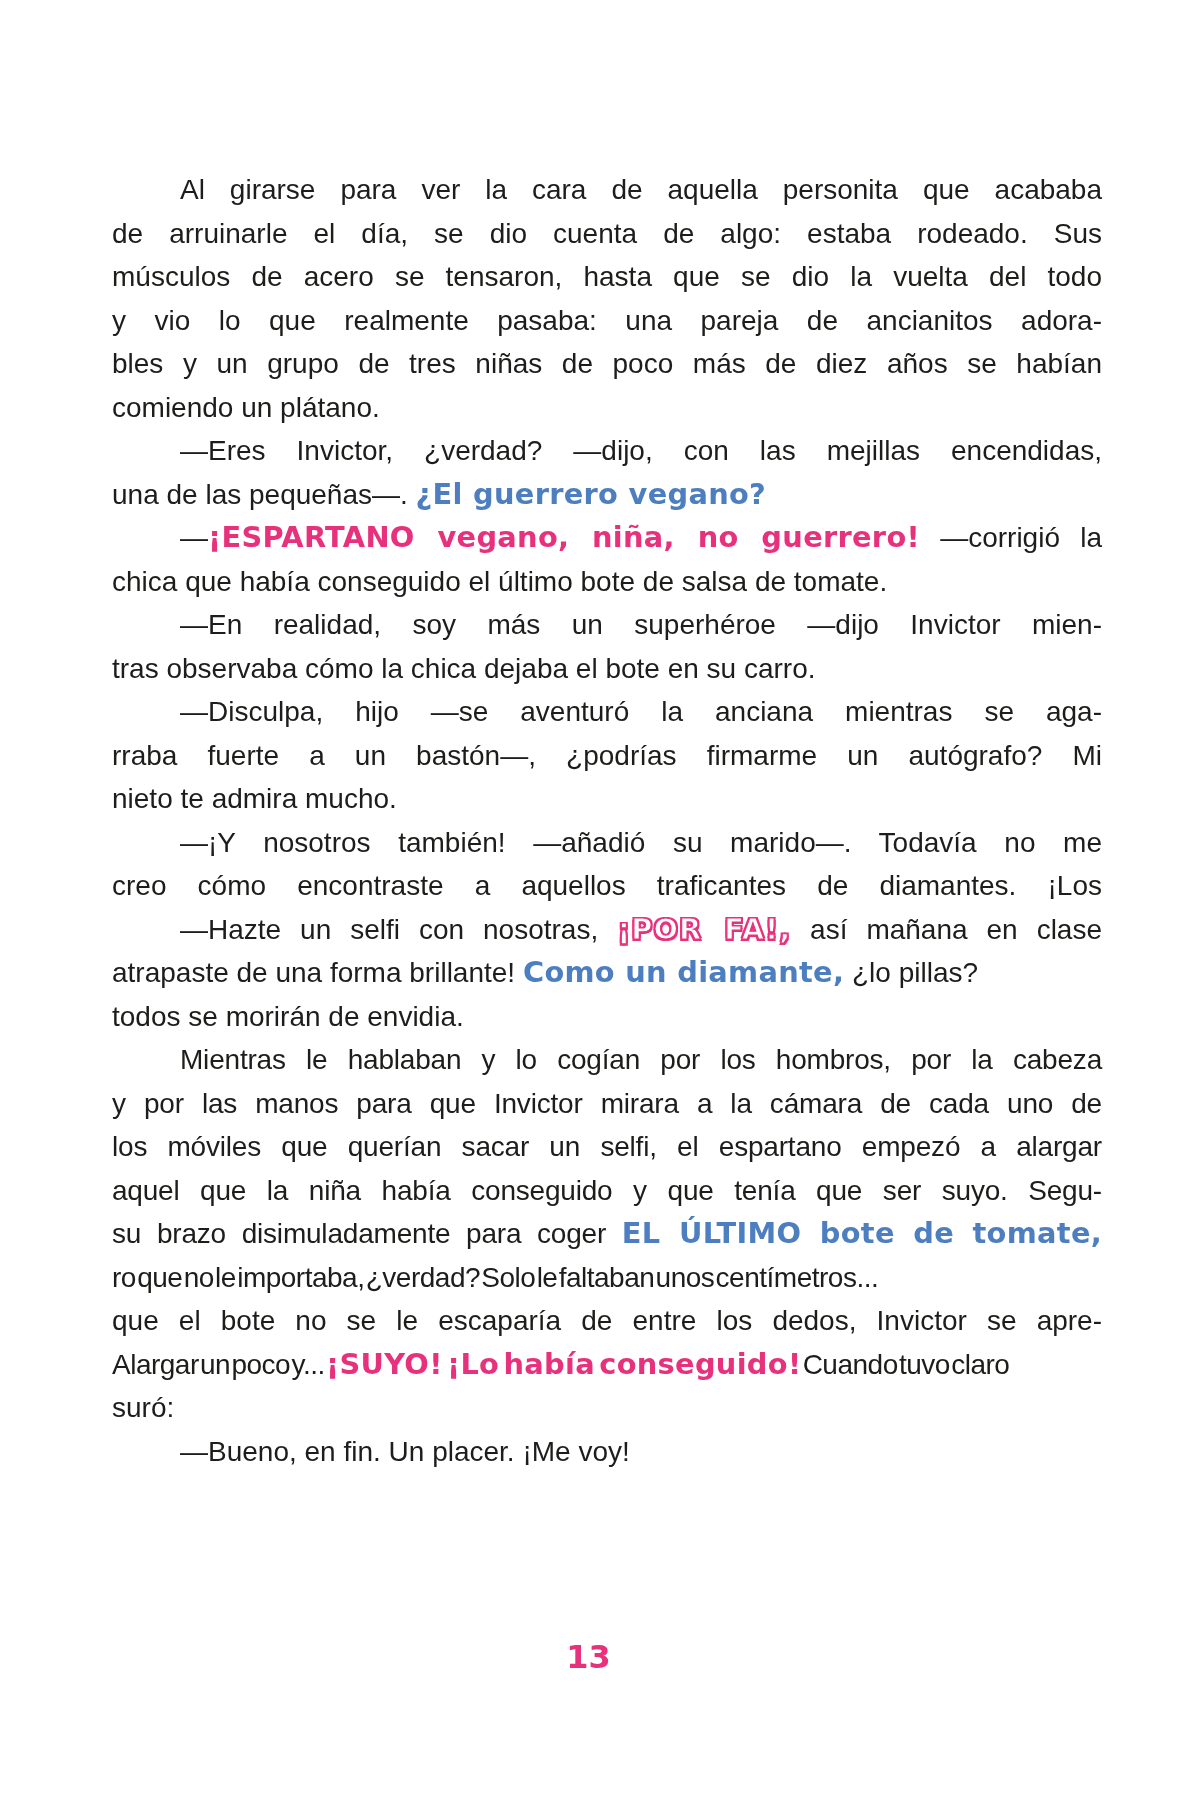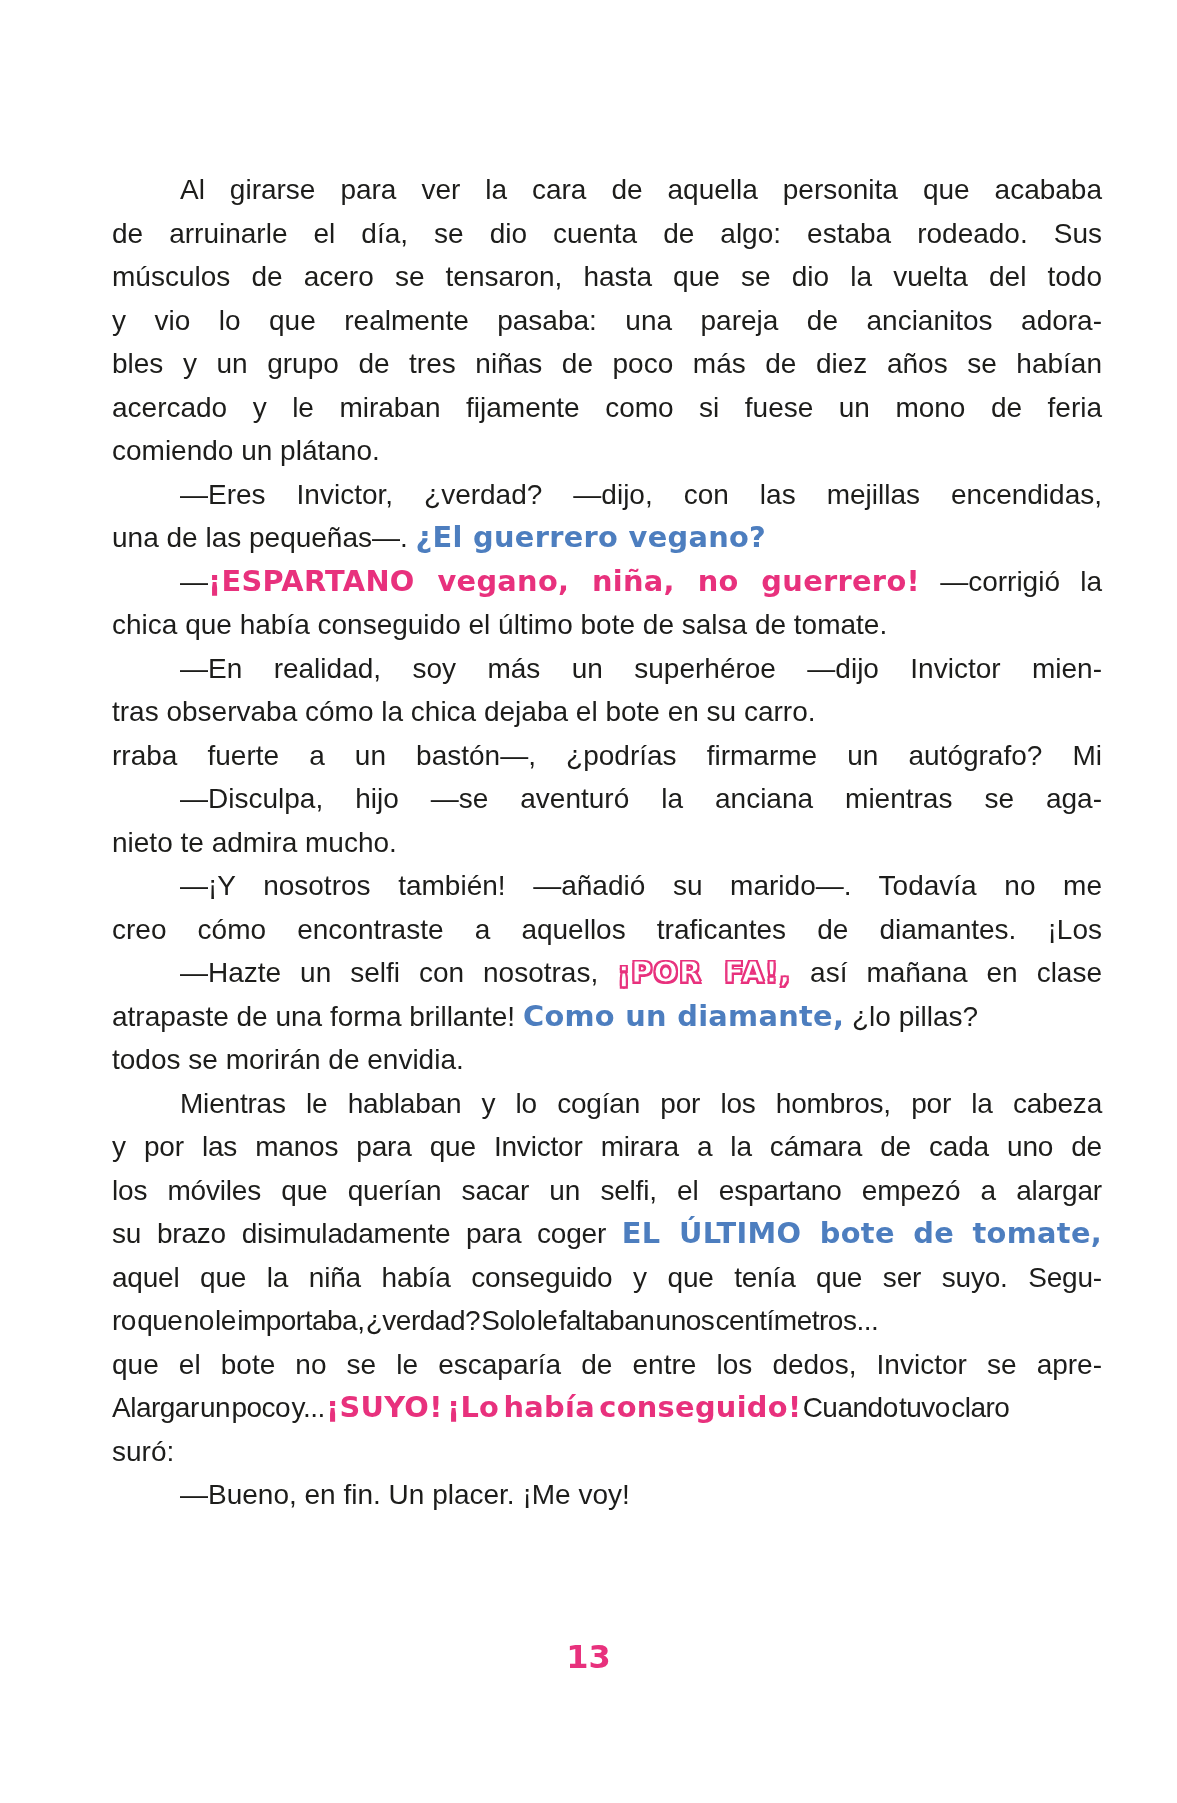--- a/index.html
+++ b/index.html
@@ -88,41 +88,40 @@
 </head>
 <body>
 
 <div class="page">
   <div class="text-block">
       <div class="line indent justify"><span class="seg-n">Al girarse para ver la cara de aquella personita que acababa</span></div>
       <div class="line justify"><span class="seg-n">de arruinarle el día, se dio cuenta de algo: estaba rodeado. Sus</span></div>
       <div class="line justify"><span class="seg-n">músculos de acero se tensaron, hasta que se dio la vuelta del todo</span></div>
       <div class="line justify"><span class="seg-n">y vio lo que realmente pasaba: una pareja de ancianitos adora-</span></div>
       <div class="line justify"><span class="seg-n">bles y un grupo de tres niñas de poco más de diez años se habían</span></div>
-      <div class="line justify"><span class="seg-n">acercado y le miraban fijamente como si fuese un mono de feria</span></div>
       <div class="line"><span class="seg-n">comiendo un plátano.</span></div>
       <div class="line indent justify"><span class="seg-n">—Eres Invictor, ¿verdad? —dijo, con las mejillas encendidas,</span></div>
       <div class="line"><span class="seg-n">una de las pequeñas—. </span><span class="seg-b">¿El guerrero vegano?</span></div>
       <div class="line indent justify"><span class="seg-n">—</span><span class="seg-p">¡ESPARTANO vegano, niña, no guerrero!</span><span class="seg-n"> —corrigió la</span></div>
       <div class="line"><span class="seg-n">chica que había conseguido el último bote de salsa de tomate.</span></div>
       <div class="line indent justify"><span class="seg-n">—En realidad, soy más un superhéroe —dijo Invictor mien-</span></div>
       <div class="line"><span class="seg-n">tras observaba cómo la chica dejaba el bote en su carro.</span></div>
+      <div class="line indent justify"><span class="seg-n">—Disculpa, hijo —se aventuró la anciana mientras se aga-</span></div>
       <div class="line justify"><span class="seg-n">rraba fuerte a un bastón—, ¿podrías firmarme un autógrafo? Mi</span></div>
-      <div class="line indent justify"><span class="seg-n">—Disculpa, hijo —se aventuró la anciana mientras se aga-</span></div>
       <div class="line"><span class="seg-n">nieto te admira mucho.</span></div>
       <div class="line indent justify"><span class="seg-n">—¡Y nosotros también! —añadió su marido—. Todavía no me</span></div>
       <div class="line justify"><span class="seg-n">creo cómo encontraste a aquellos traficantes de diamantes. ¡Los</span></div>
       <div class="line indent justify"><span class="seg-n">—Hazte un selfi con nosotras, </span><span class="seg-o">¡POR FA!,</span><span class="seg-n"> así mañana en clase</span></div>
       <div class="line"><span class="seg-n">atrapaste de una forma brillante! </span><span class="seg-b">Como un diamante,</span><span class="seg-n"> ¿lo pillas?</span></div>
       <div class="line"><span class="seg-n">todos se morirán de envidia.</span></div>
       <div class="line indent justify tight1"><span class="seg-n">Mientras le hablaban y lo cogían por los hombros, por la cabeza</span></div>
       <div class="line justify tight1"><span class="seg-n">y por las manos para que Invictor mirara a la cámara de cada uno de</span></div>
       <div class="line justify tight1"><span class="seg-n">los móviles que querían sacar un selfi, el espartano empezó a alargar</span></div>
+      <div class="line justify tight1"><span class="seg-n">aquel que la niña había conseguido y que tenía que ser suyo. Segu-</span></div>
       <div class="line justify tight1"><span class="seg-n">su brazo disimuladamente para coger </span><span class="seg-b">EL ÚLTIMO bote de tomate,</span></div>
-      <div class="line justify tight1"><span class="seg-n">aquel que la niña había conseguido y que tenía que ser suyo. Segu-</span></div>
       <div class="line tight2"><span class="seg-n">ro que no le importaba, ¿verdad? Solo le faltaban unos centímetros...</span></div>
       <div class="line justify"><span class="seg-n">que el bote no se le escaparía de entre los dedos, Invictor se apre-</span></div>
       <div class="line tight2"><span class="seg-n">Alargar un poco y... </span><span class="seg-p">¡SUYO! ¡Lo había conseguido!</span><span class="seg-n"> Cuando tuvo claro</span></div>
       <div class="line"><span class="seg-n">suró:</span></div>
       <div class="line indent"><span class="seg-n">—Bueno, en fin. Un placer. ¡Me voy!</span></div>
     </div>
   <div class="page-number">13</div>
 </div>
 
 </body></html>

